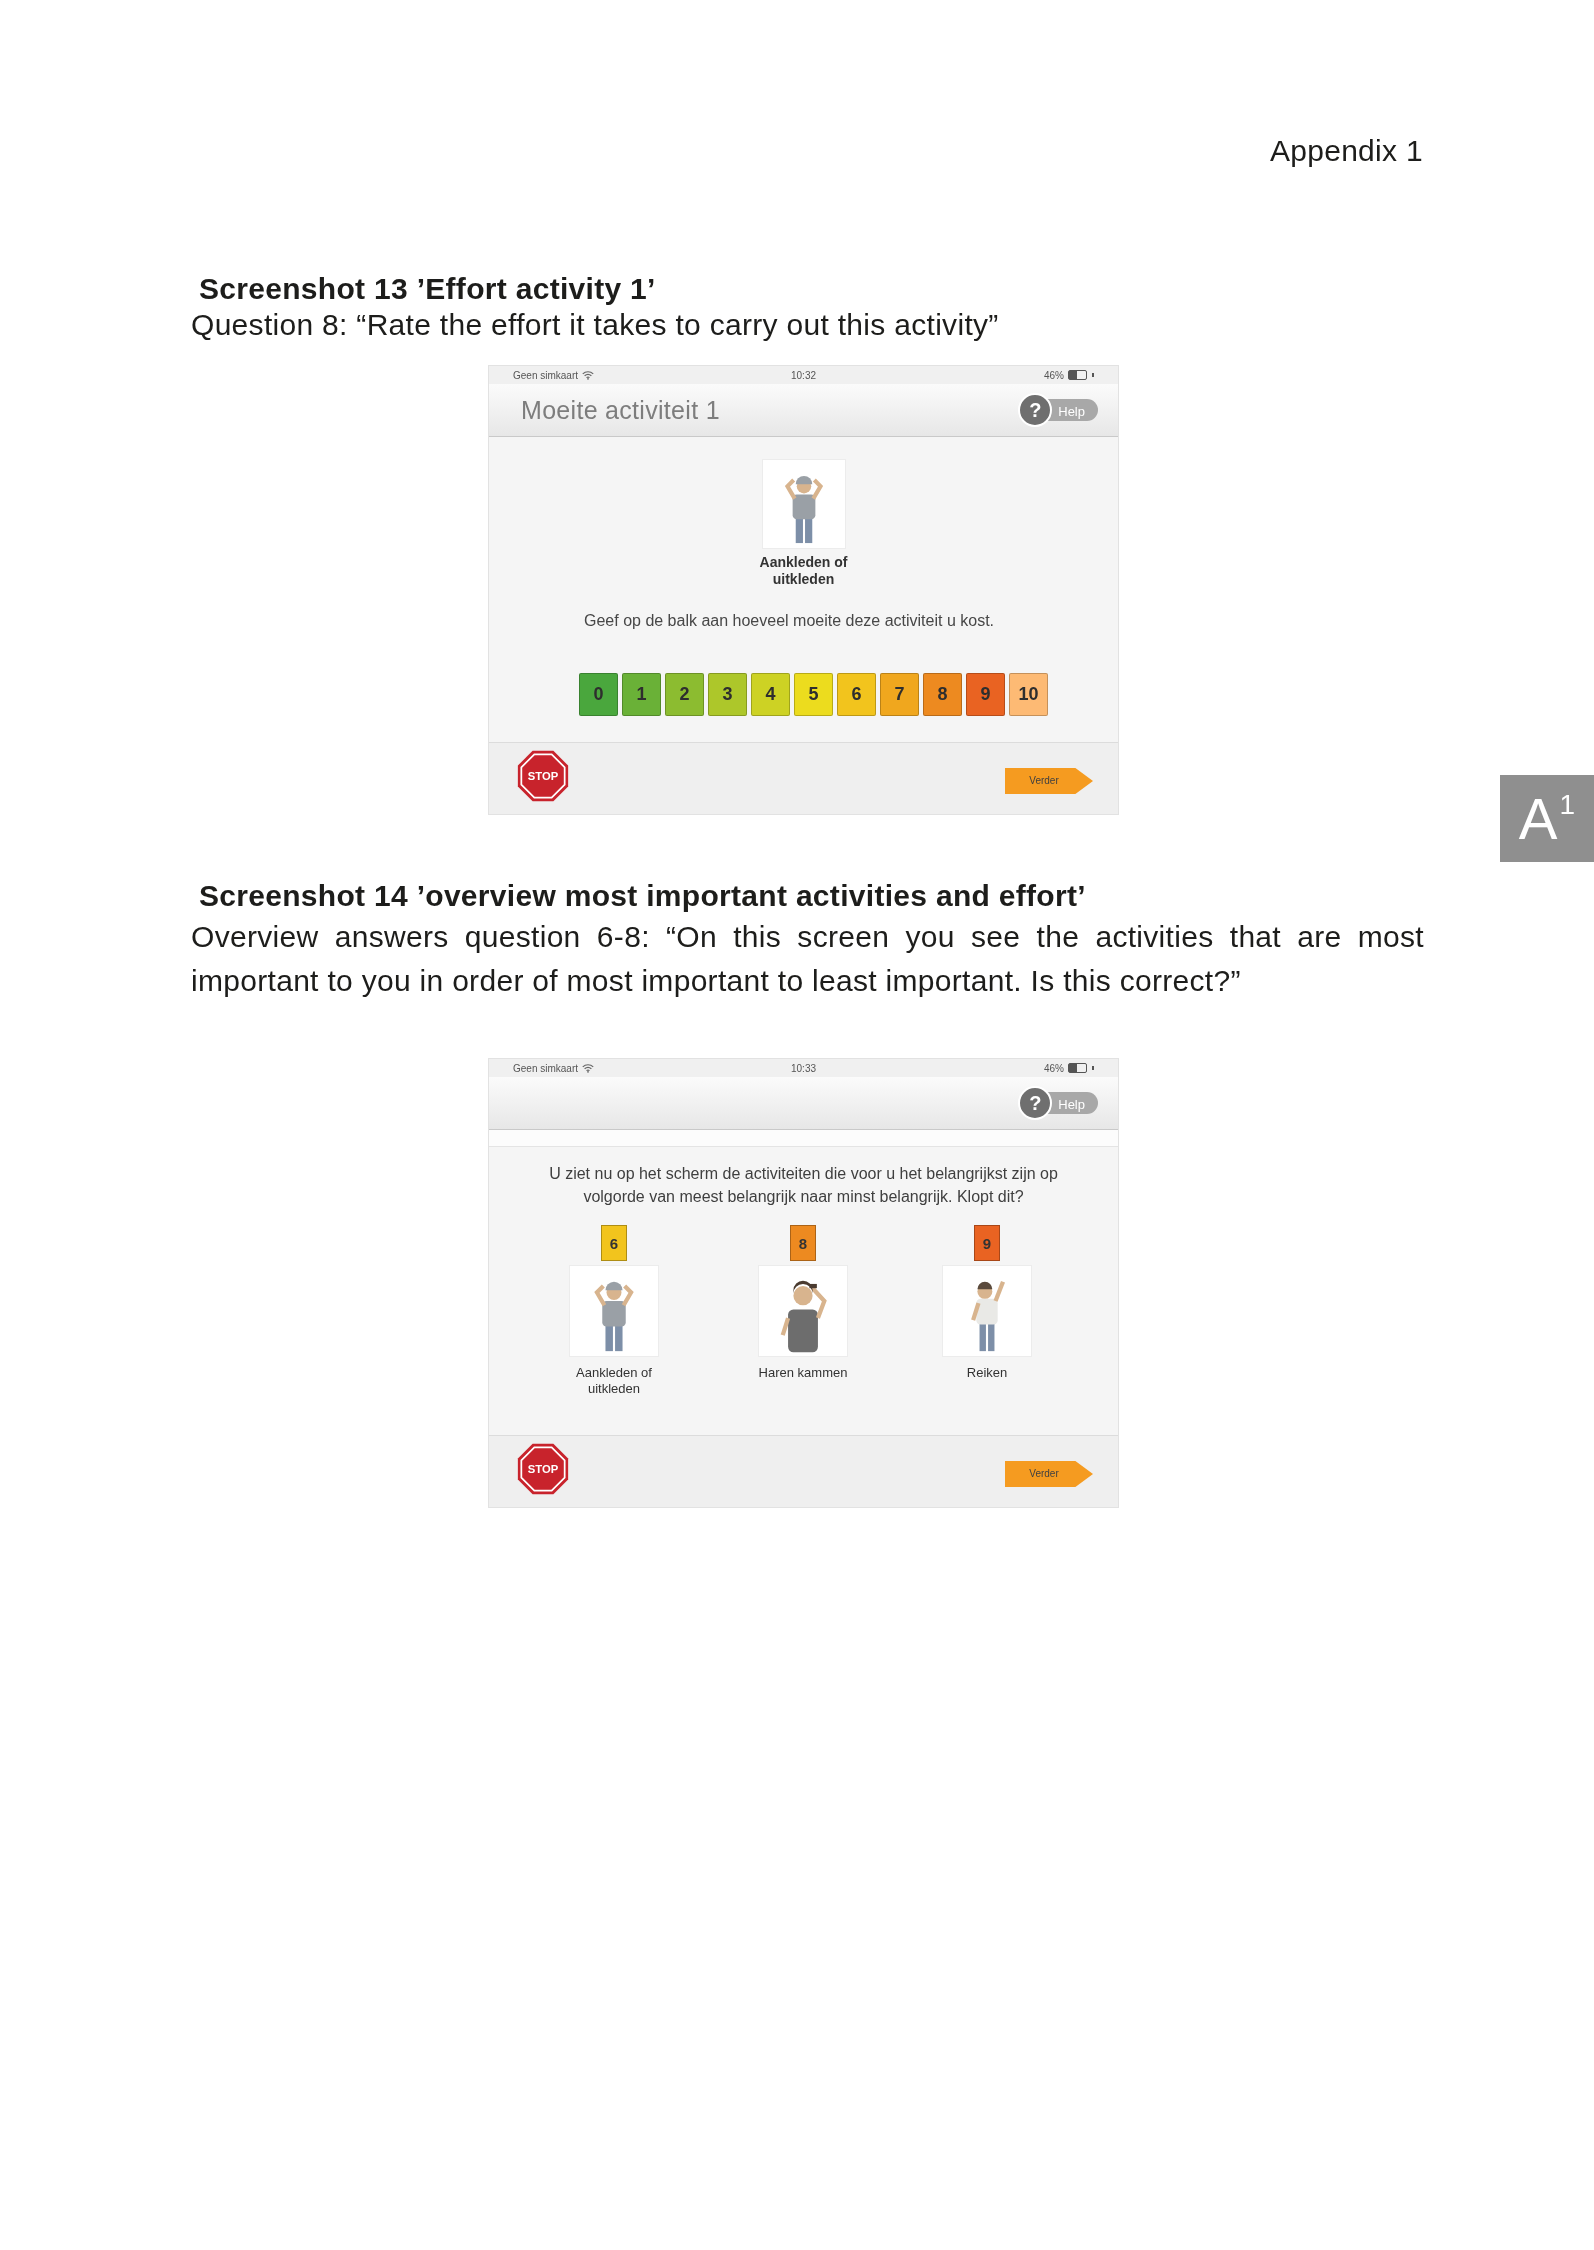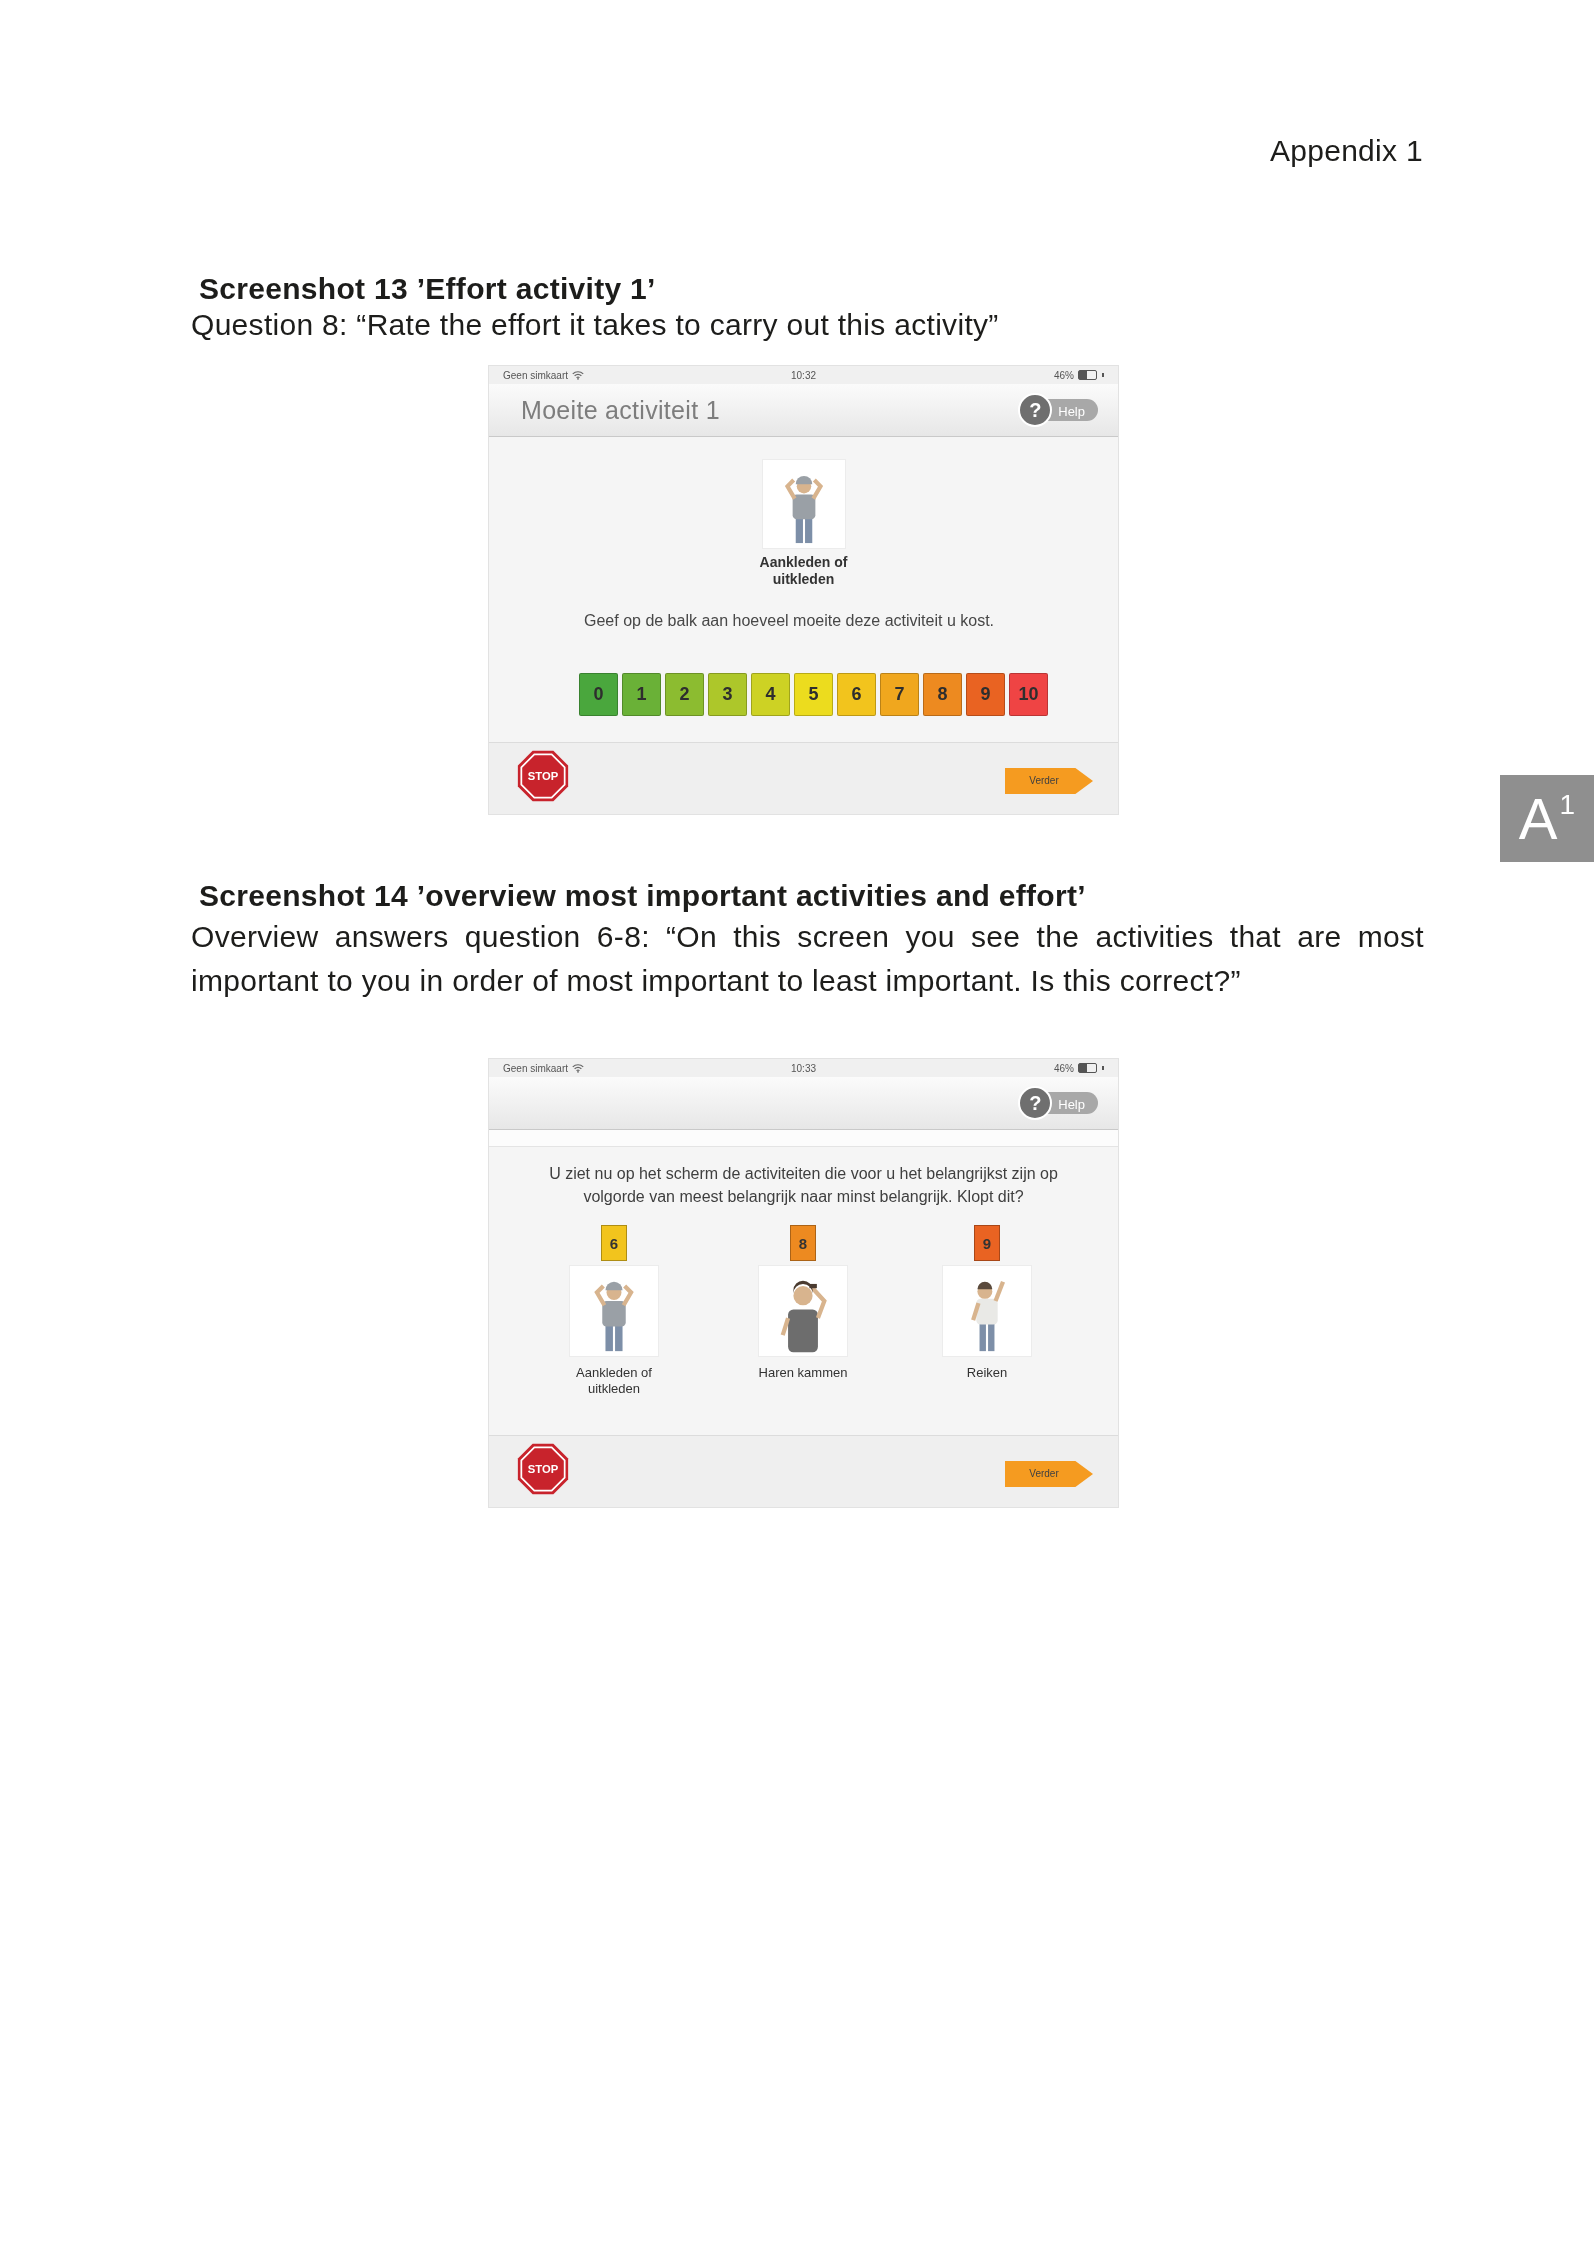--- a/index.html
+++ b/index.html
@@ -20,21 +20,21 @@
             display:flex; align-items:center; justify-content:center; }
   .a1-letter { font-size:58px; line-height:58px; }
   .a1-sup { font-size:28px; line-height:28px; position:relative; top:-14px; margin-left:2px; }
 
   
   .shot { position:absolute; left:488px; width:631px; height:450px; background:#f5f5f5;
           border:1px solid #e2e2e2; box-sizing:border-box; }
   .shot1 { top:365px; }
   .shot2 { top:1058px; }
 
-  .statusbar { height:18px; background:#f0f0f0; display:flex; align-items:center; padding:0 14px; font-size:10px; color:#555; }
+  .statusbar { height:18px; background:#f0f0f0; display:flex; align-items:center; padding:0 24px; font-size:10px; color:#555; }
   .sb-left { flex:1; display:flex; align-items:center; gap:4px; }
   .sb-center { flex:0 0 auto; }
   .sb-right { flex:1; display:flex; align-items:center; justify-content:flex-end; gap:4px; }
   .batt { display:inline-block; width:17px; height:8px; border:1px solid #555; border-radius:2px; position:relative; }
   .batt-fill { display:block; height:100%; width:46%; background:#555; }
   .batt-nub { display:inline-block; width:2px; height:4px; background:#555; margin-left:1px; }
 
   .navbar { position:relative; height:52px; background:linear-gradient(#fbfbfb,#e7e7e7); border-bottom:1px solid #c9c9c9; }
   .nav-title { position:absolute; left:32px; top:50%; transform:translateY(-50%); font-size:25px; color:#7d7d7d; letter-spacing:0.3px; }
   .help-btn { position:absolute; right:20px; top:50%; transform:translateY(-50%); display:flex; align-items:center; cursor:pointer; }
@@ -125,21 +125,21 @@
       <span class="scale-cell" style="background-color: rgb(74, 167, 61);">0</span>
       <span class="scale-cell" style="background-color: rgb(106, 177, 55);">1</span>
       <span class="scale-cell" style="background-color: rgb(140, 188, 48);">2</span>
       <span class="scale-cell" style="background-color: rgb(173, 199, 42);">3</span>
       <span class="scale-cell" style="background-color: rgb(205, 210, 36);">4</span>
       <span class="scale-cell" style="background-color: rgb(236, 220, 30);">5</span>
       <span class="scale-cell" style="background-color: rgb(242, 196, 29);">6</span>
       <span class="scale-cell" style="background-color: rgb(240, 167, 30);">7</span>
       <span class="scale-cell" style="background-color: rgb(237, 138, 32);">8</span>
       <span class="scale-cell" style="background-color: rgb(233, 99, 34);">9</span>
-      <span class="scale-cell" style="background-color: #ef4444;">10</span>
+      <span class="scale-cell" style="background-color: #fdba74;">10</span>
     </div>
 
     <div class="shot-footer"></div>
     <svg class="stop-btn" viewBox="0 0 60 60">
       <polygon points="18,1 42,1 59,18 59,42 42,59 18,59 1,42 1,18" fill="#c8232c"></polygon>
       <polygon points="20,5 40,5 55,20 55,40 40,55 20,55 5,40 5,20" fill="none" stroke="#ffffff" stroke-width="2"></polygon>
       <text x="30" y="35" text-anchor="middle" font-size="13" font-weight="bold" fill="#ffffff">STOP</text>
     </svg>
     <div class="next-btn">Verder</div>
   </div>

